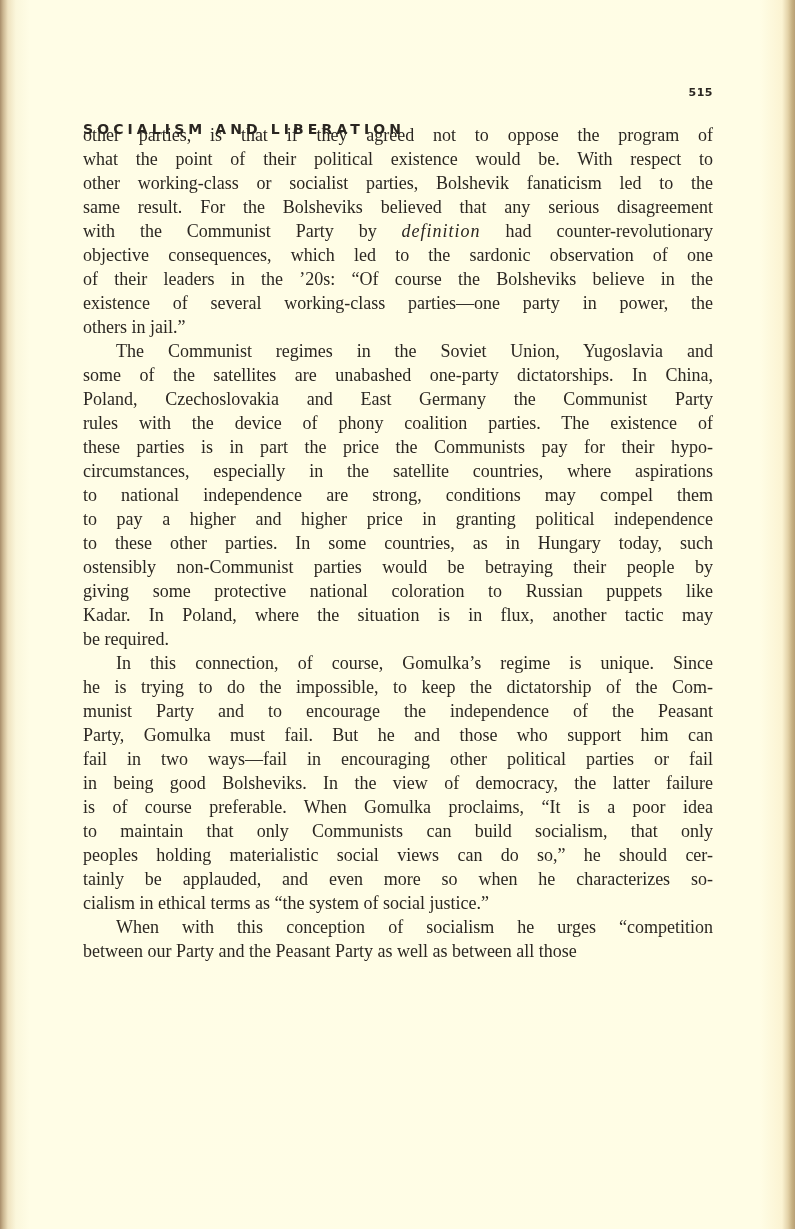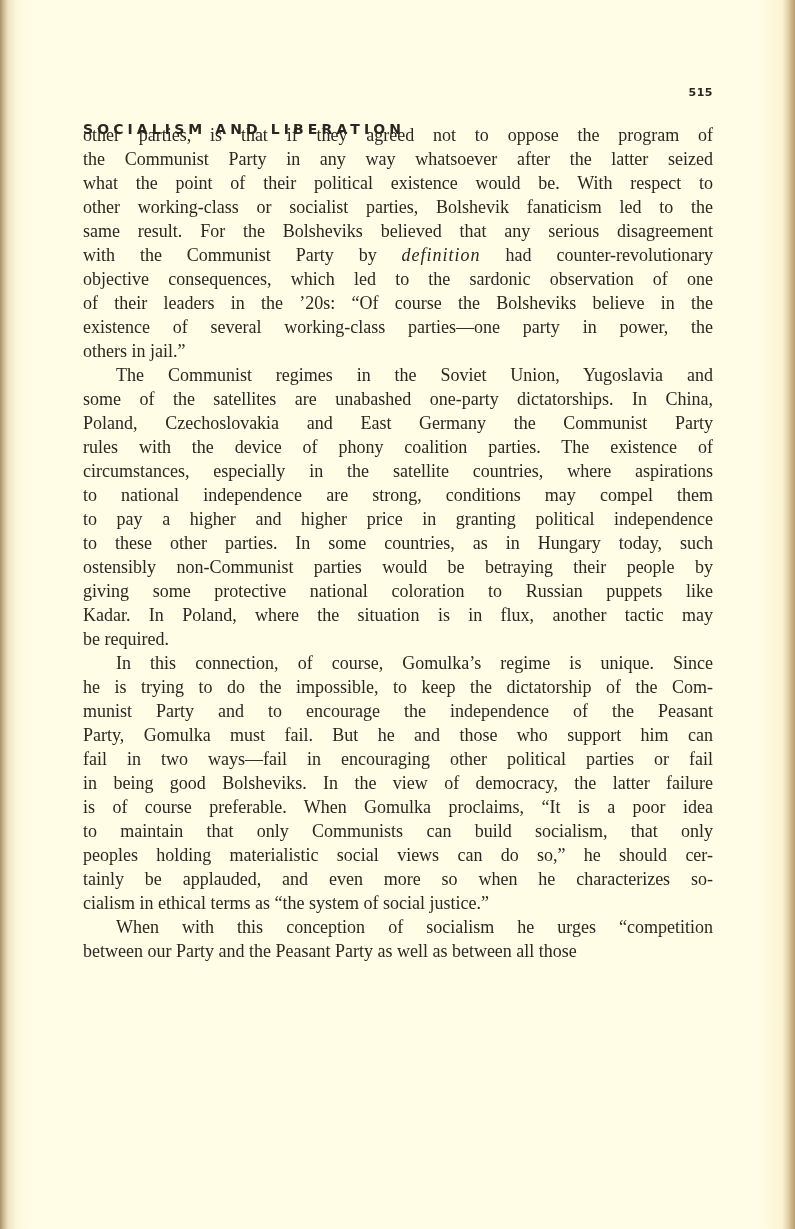--- a/index.html
+++ b/index.html
@@ -76,35 +76,35 @@
 <body>
 
 <div class="page">
   <div class="running-head">
     <span class="title">SOCIALISM AND LIBERATION</span>
     <span class="folio">515</span>
   </div>
   <div class="body-text" id="body-text">
       <div>
         <span class="line">other parties, is that if they agreed not to oppose the program of</span>
-        <span class="line">the Communist Party in any way whatsoever after the latter seized</span>
         <span class="line">what the point of their political existence would be. With respect to</span>
         <span class="line">other working-class or socialist parties, Bolshevik fanaticism led to the</span>
         <span class="line">same result. For the Bolsheviks believed that any serious disagreement</span>
         <span class="line"><span>with the Communist Party by </span><span class="em">definition</span><span> had counter-revolutionary</span></span>
         <span class="line">objective consequences, which led to the sardonic observation of one</span>
         <span class="line">of their leaders in the ’20s: “Of course the Bolsheviks believe in the</span>
         <span class="line">existence of several working-class parties—one party in power, the</span>
         <span class="line last">others in jail.”</span>
       </div>
       <div>
         <span class="line indent">The Communist regimes in the Soviet Union, Yugoslavia and</span>
         <span class="line">some of the satellites are unabashed one-party dictatorships. In China,</span>
         <span class="line">Poland, Czechoslovakia and East Germany the Communist Party</span>
         <span class="line">rules with the device of phony coalition parties. The existence of</span>
+        <span class="line">these parties is in part the price the Communists pay for their hypo-</span>
         <span class="line">circumstances, especially in the satellite countries, where aspirations</span>
         <span class="line">to national independence are strong, conditions may compel them</span>
         <span class="line">to pay a higher and higher price in granting political independence</span>
         <span class="line">to these other parties. In some countries, as in Hungary today, such</span>
         <span class="line">ostensibly non-Communist parties would be betraying their people by</span>
         <span class="line">giving some protective national coloration to Russian puppets like</span>
         <span class="line">Kadar. In Poland, where the situation is in flux, another tactic may</span>
         <span class="line last">be required.</span>
       </div>
       <div>

